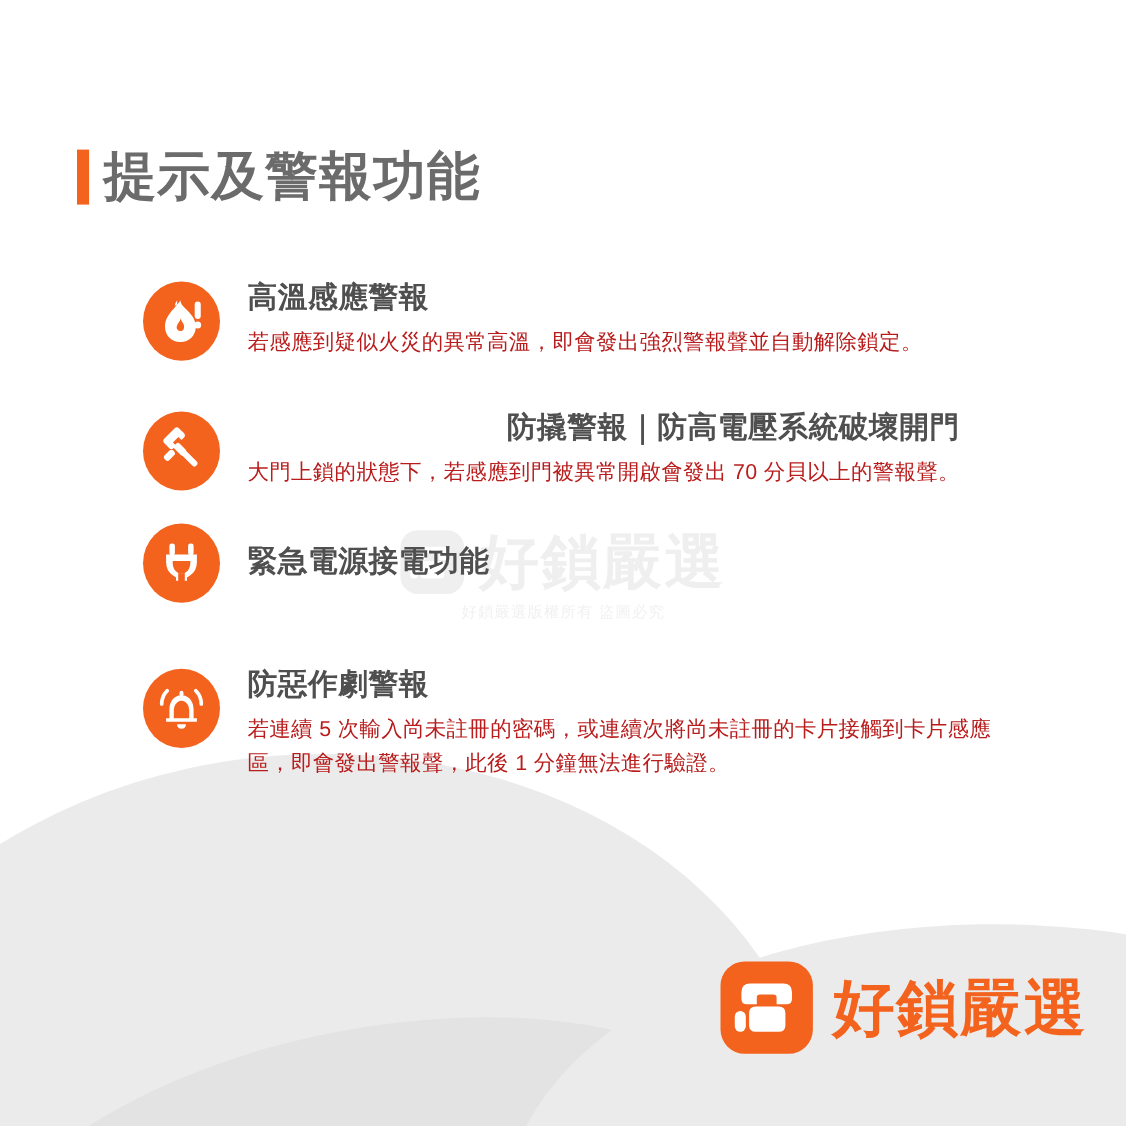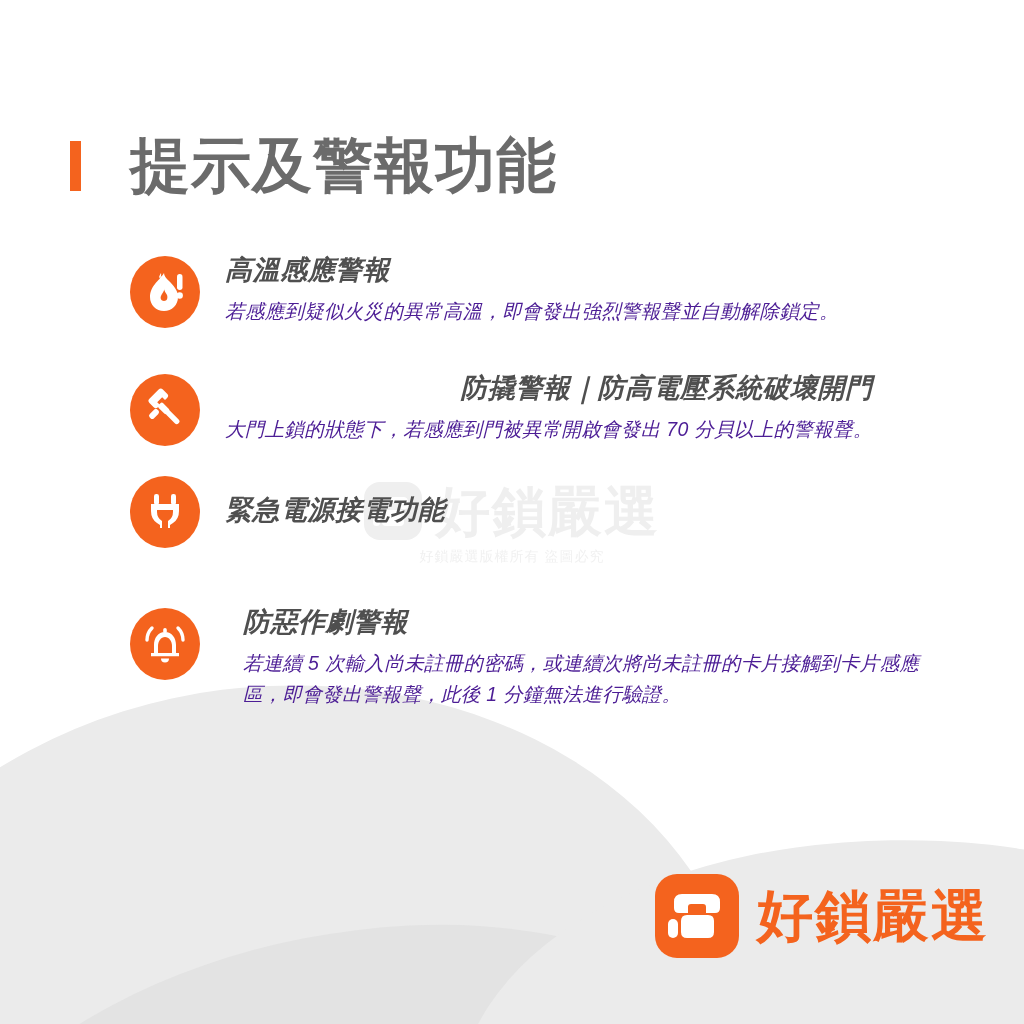--- a/index.html
+++ b/index.html
@@ -104,44 +104,42 @@
     z-index: 3;
   }
   .title-bar {
     width: 11px;
     height: 50px;
     background: #f4631e;
     margin-right: 13px;
     flex: 0 0 auto;
   }
   .title-text {
-    font-size: 60px;
+    font-size: 48px;
     font-weight: bold;
     color: #6b6b6b;
     letter-spacing: 1px;
     line-height: 1;
     white-space: nowrap;
-    margin-left: 36px;
   }
 
   
   .features {
     position: absolute;
     left: 130px;
     top: 252px;
     width: 830px;
     z-index: 3;
   }
   .feature {
     display: flex;
     align-items: flex-start;
     margin-bottom: 26px;
-    font-style: italic;
-  }
-  .feature:last-child { margin-bottom: 0; gap: 18px; }
+  }
+  .feature:last-child { margin-bottom: 0; }
 
   .icon-badge {
     width: 70px;
     height: 72px;
     border-radius: 50%;
     background: #f4631e;
     flex: 0 0 auto;
     display: flex;
     align-items: center;
     justify-content: center;
@@ -157,21 +155,21 @@
     font-size: 27px;
     font-weight: bold;
     color: #4f4f4f;
     line-height: 1.25;
     letter-spacing: 0.5px;
     white-space: nowrap;
   }
   .feature-desc {
     margin-top: 8px;
     font-size: 19.5px;
-    color: #4c1d95;
+    color: #b91c1c;
     line-height: 1.62;
     letter-spacing: 0.3px;
     max-width: 700px;
   }
 
   
   .feature-1 { margin-bottom: 42px; }
   .feature-2 { margin-bottom: 26px; text-align: right; }
   .feature-3 { margin-bottom: 56px; align-items: center; }
 

